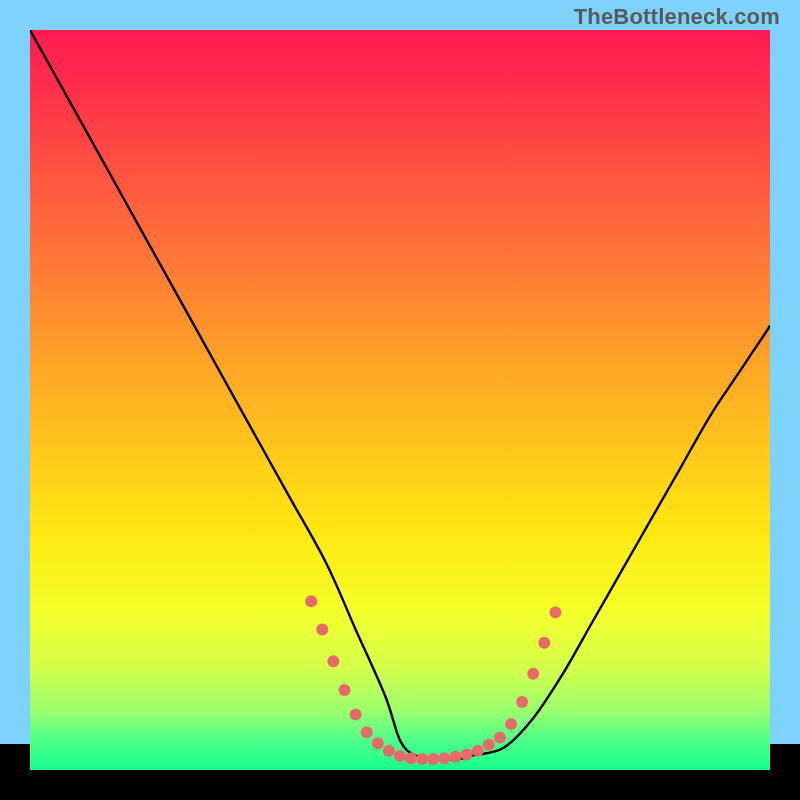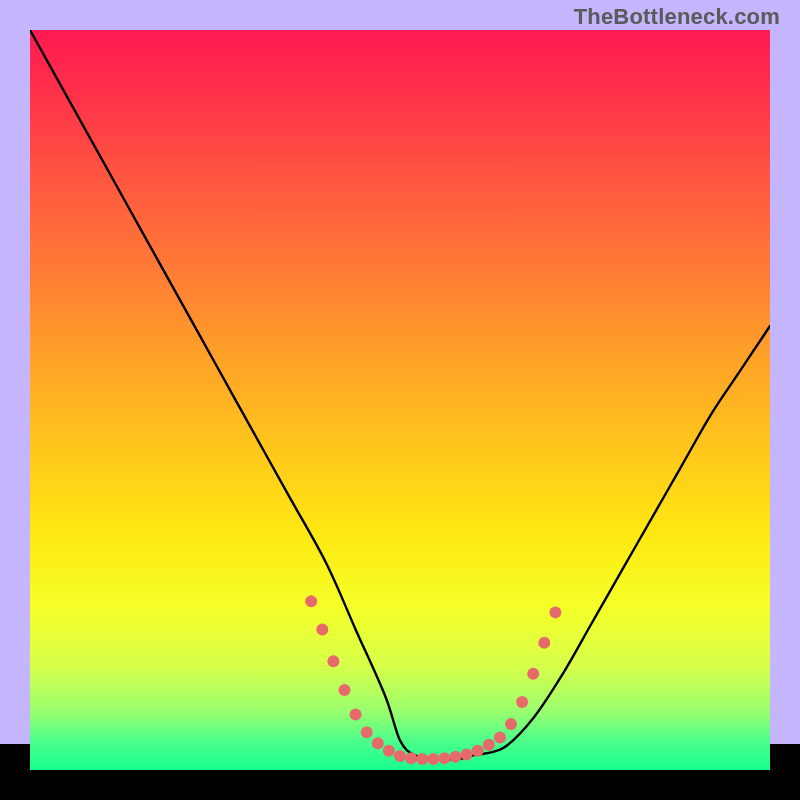--- a/index.html
+++ b/index.html
@@ -1,21 +1,21 @@
 <!DOCTYPE html>
 <html><head>
 <meta charset="utf-8">
 <style>
   * { margin: 0; padding: 0; box-sizing: border-box; }
   html, body { width: 800px; height: 800px; background: #000; overflow: hidden; }
   .container {
     position: relative;
     width: 800px;
     height: 744px;
-    background: #c4b5fd;
+    background: #7dd3fc;
   }
   .watermark {
     position: absolute;
     top: 4px;
     right: 20px;
     font-family: Arial, Helvetica, sans-serif;
     font-size: 22px;
     font-weight: bold;
     color: #5a5a5a;
     letter-spacing: 0.2px;

